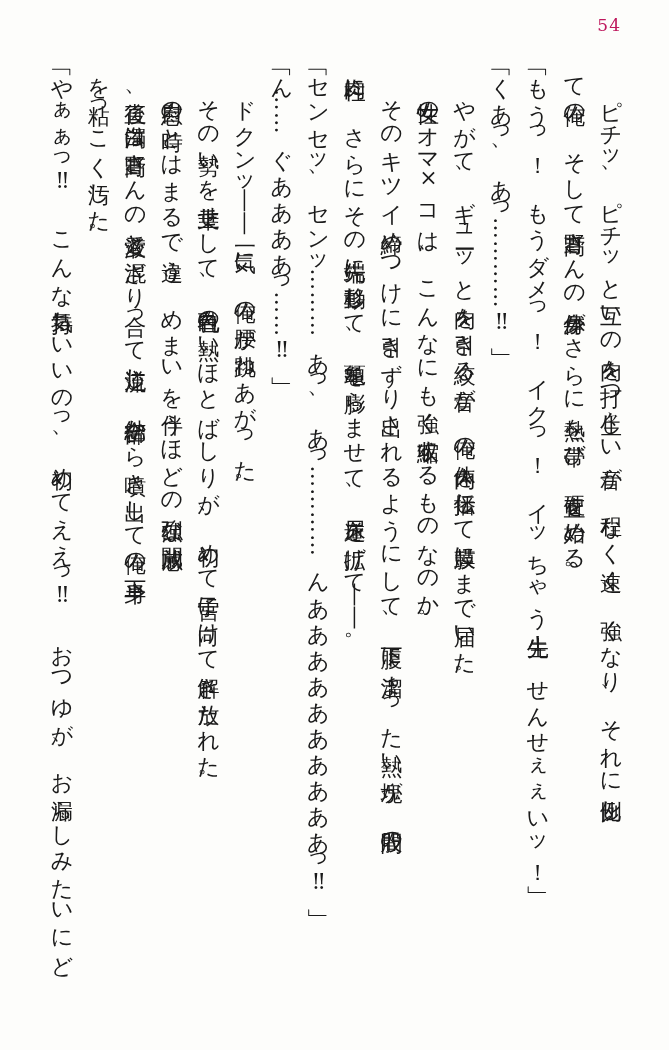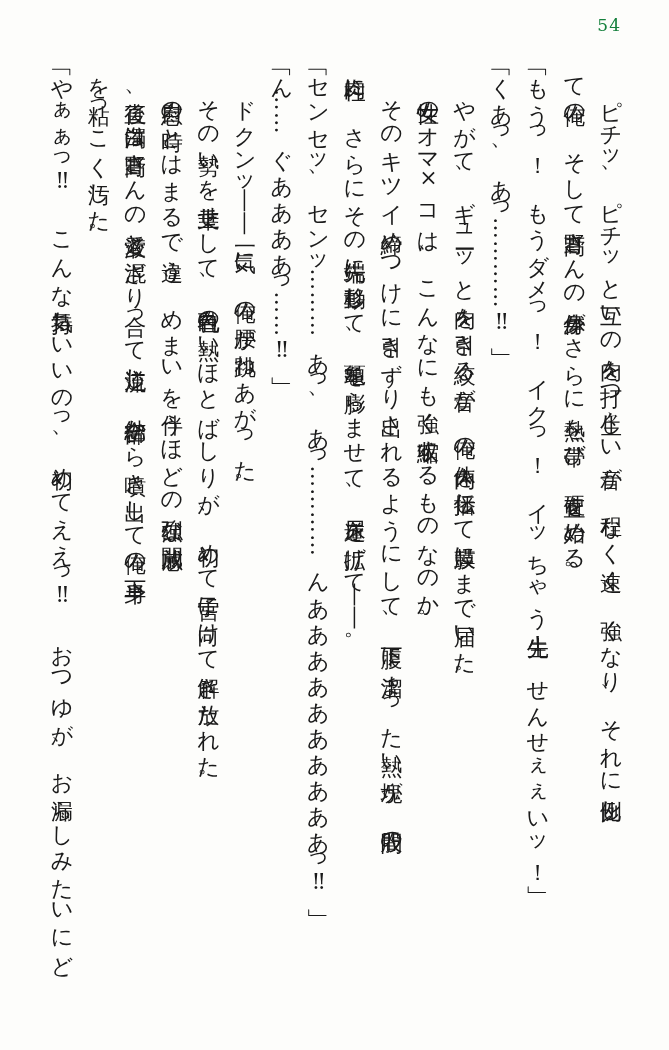--- a/index.html
+++ b/index.html
@@ -17,21 +17,21 @@
     background: #fdfdfb;
     color: #1a1a1a;
     font-family: "DejaVu Serif", "Liberation Serif", serif;
   }
   .page-number {
     position: absolute;
     top: 15px;
     right: 48px;
     font-size: 17px;
     letter-spacing: 1px;
-    color: #15803d;
+    color: #be185d;
   }
   .text-block {
     position: absolute;
     top: 62px;
     right: 40px;
     height: 952px;
     writing-mode: vertical-rl;
     text-orientation: mixed;
     font-size: 22px;
     letter-spacing: 0.9px;

